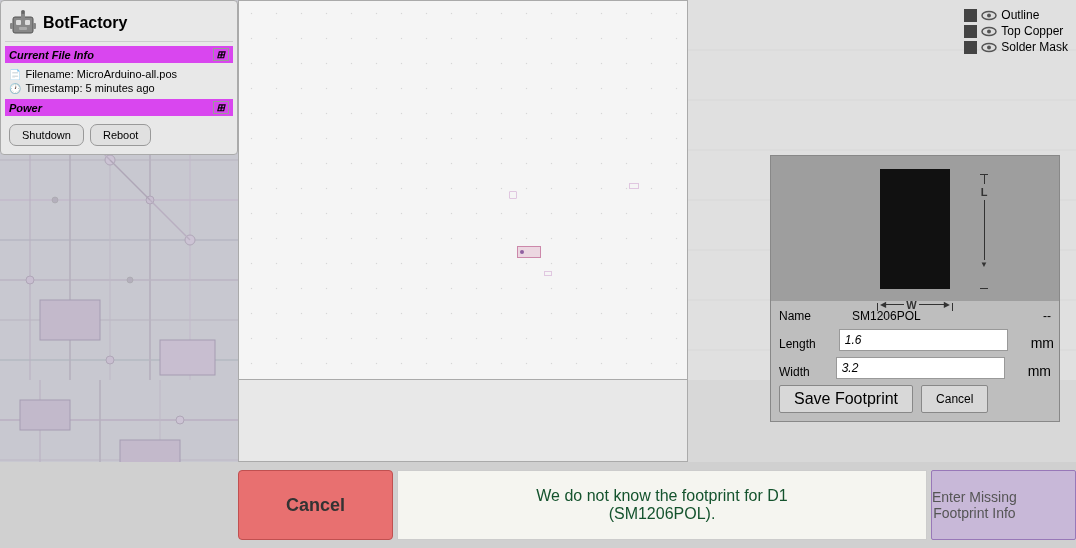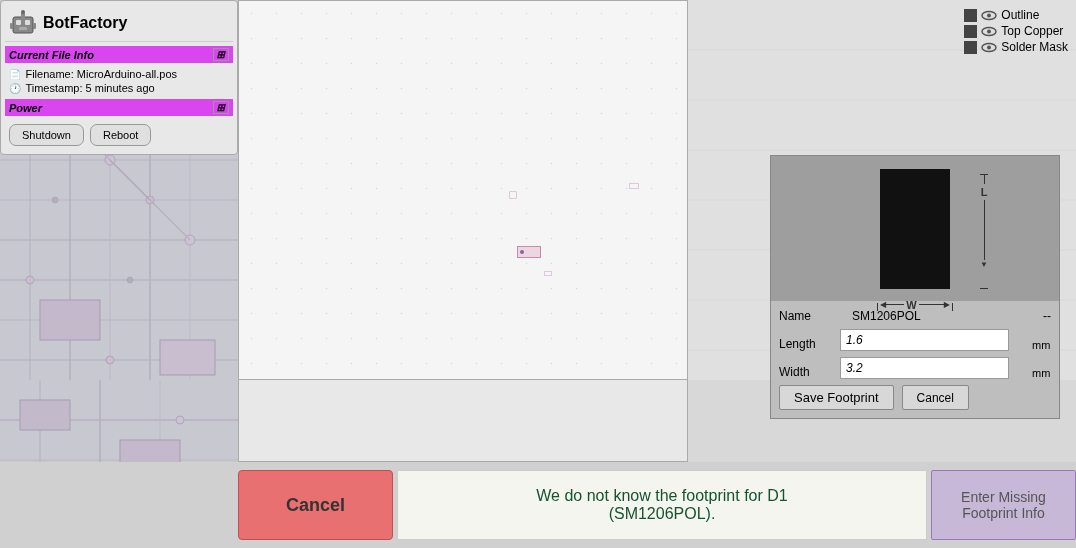--- a/index.html
+++ b/index.html
@@ -190,21 +190,21 @@
     .fp-input {
       flex: 1;
       padding: 3px 5px;
       border: 1px solid #999;
       background: white;
       font-size: 12px;
       font-style: italic;
     }
 
     .fp-unit {
-      font-size: 11px;
+      font-size: 14px;
       width: 25px;
     }
 
     .fp-name-value {
       flex: 1;
       font-size: 12px;
     }
 
     .fp-dash {
       font-size: 12px;
@@ -214,21 +214,21 @@
       display: flex;
       gap: 8px;
       margin-top: 6px;
     }
 
     .btn-save-fp {
       padding: 4px 14px;
       background: #d8d8d8;
       border: 1px solid #888;
       cursor: pointer;
-      font-size: 13px;
+      font-size: 16px;
       border-radius: 2px;
     }
 
     .btn-cancel-fp {
       padding: 4px 14px;
       background: #d8d8d8;
       border: 1px solid #888;
       cursor: pointer;
       font-size: 12px;
       border-radius: 2px;
@@ -266,21 +266,21 @@
       margin: 0 4px;
     }
 
     .enter-missing-btn {
       width: 145px;
       height: 70px;
       background: #c8b8d8;
       border: 1px solid #9878b8;
       display: flex;
       align-items: center;
-      justify-content: center;
+      justify-content: flex-start;
       cursor: pointer;
       font-size: 14px;
       color: #555;
       text-align: center;
       flex-shrink: 0;
       border-radius: 2px;
     }
 
     
     .traces-svg {

